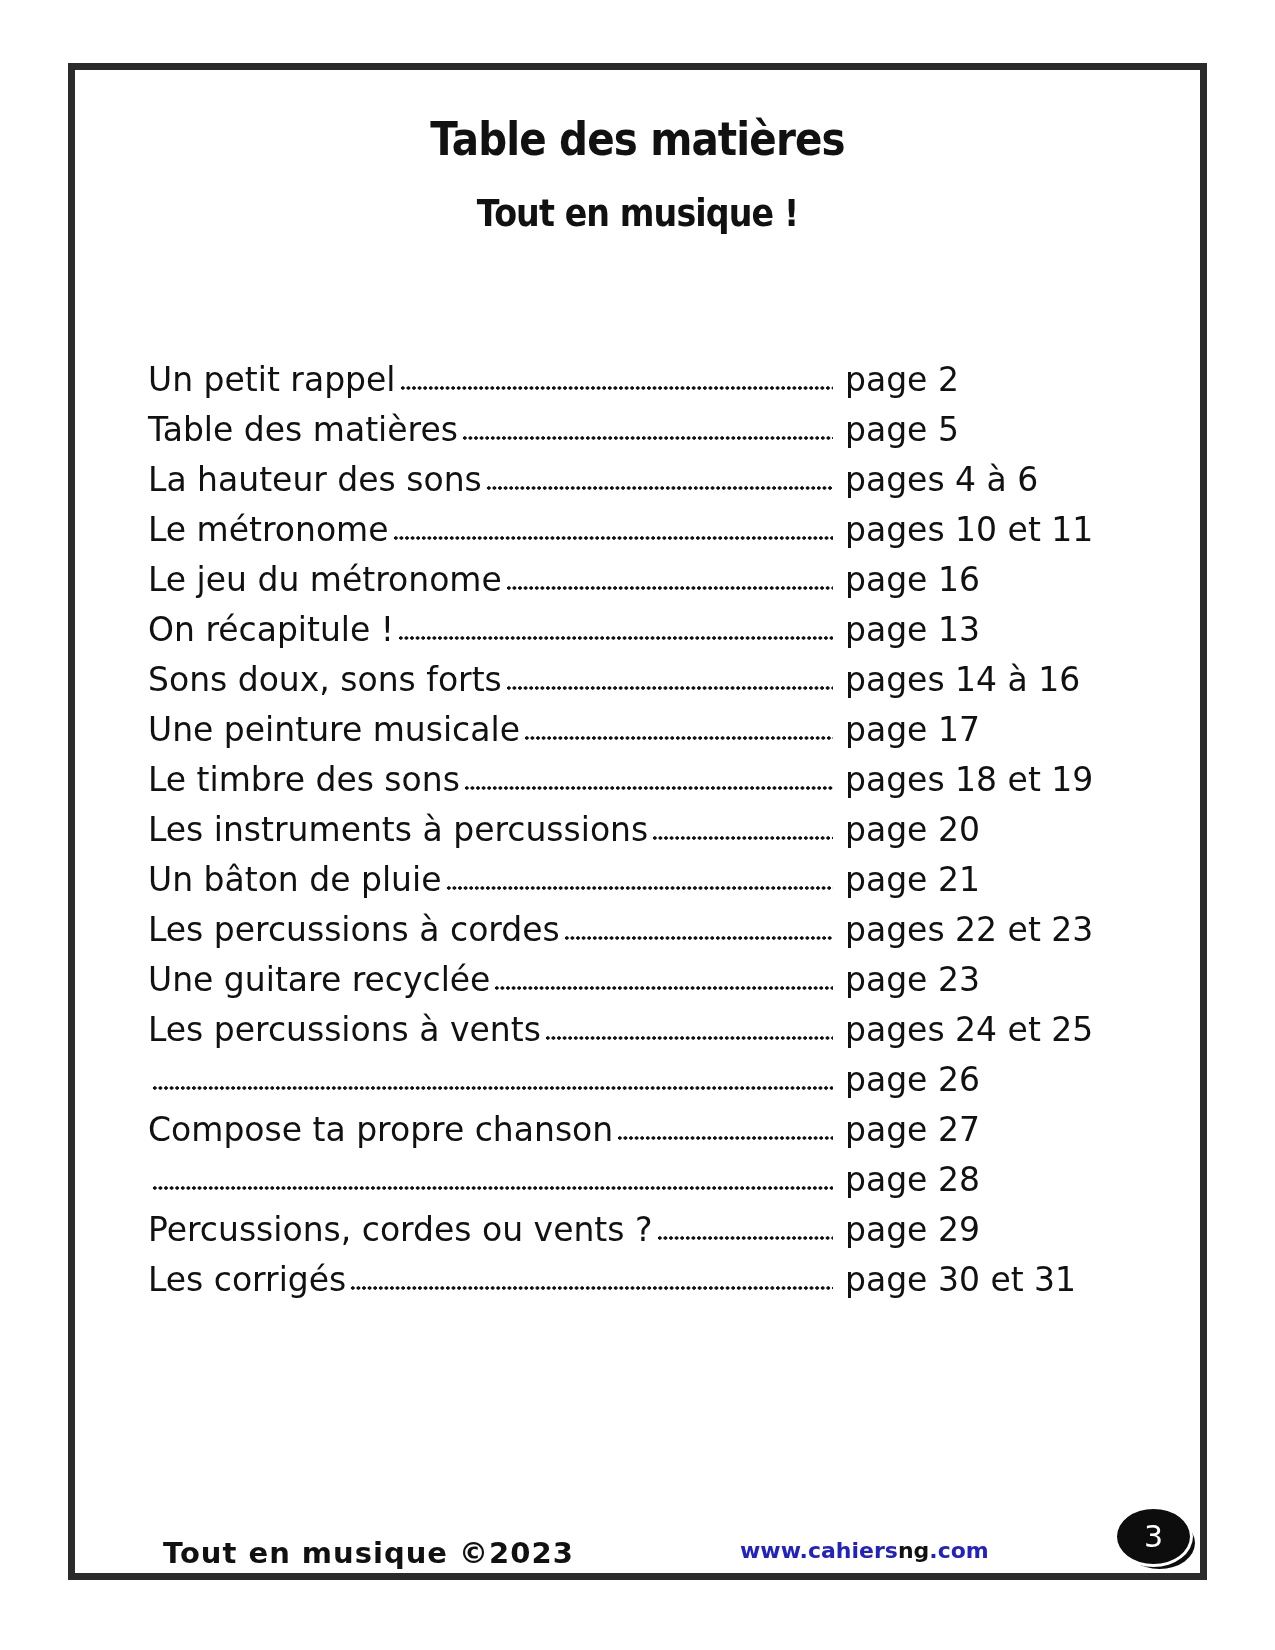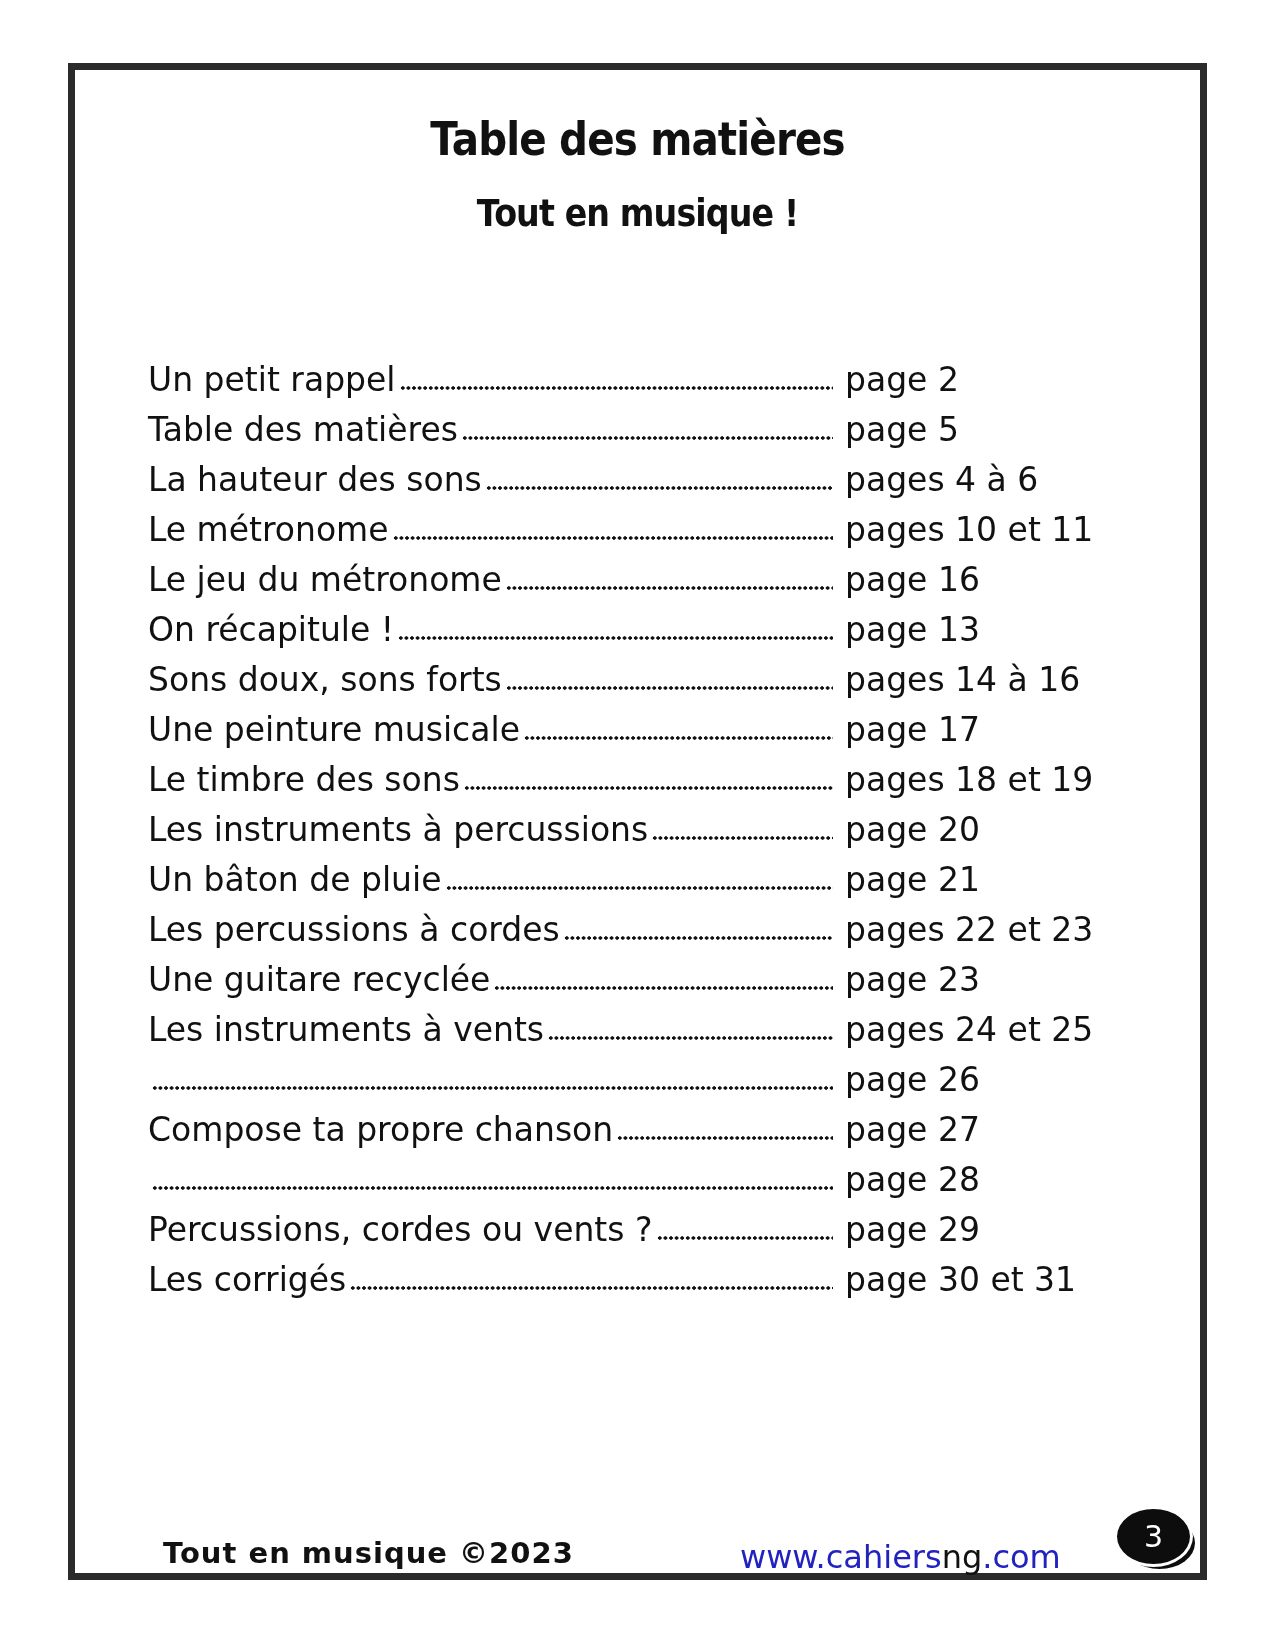--- a/index.html
+++ b/index.html
@@ -93,22 +93,22 @@
     top: 1536px;
     font-size: 29px;
     font-weight: 700;
     letter-spacing: 1px;
   }
 
   .footer-website {
     position: absolute;
     left: 740px;
     top: 1538px;
-    font-size: 32px;
-    font-weight: 400;
+    font-size: 22px;
+    font-weight: 700;
     text-decoration: none;
     color: #111;
   }
   .url-blue { color: #2222c0; }
   .url-black { color: #111111; }
 
   .badge-shadow {
     position: absolute;
     left: 1124px;
     top: 1517px;
@@ -201,21 +201,21 @@
       <span class="toc-label">Les percussions à cordes</span>
       <span class="leader"></span>
       <span class="toc-page">pages 22 et 23</span>
     </div>
     <div class="toc-row">
       <span class="toc-label">Une guitare recyclée</span>
       <span class="leader"></span>
       <span class="toc-page">page 23</span>
     </div>
     <div class="toc-row">
-      <span class="toc-label">Les instruments à vents</span>
+      <span class="toc-label">Les percussions à vents</span>
       <span class="leader"></span>
       <span class="toc-page">pages 24 et 25</span>
     </div>
     <div class="toc-row">
       <span class="leader"></span>
       <span class="toc-page">page 26</span>
     </div>
     <div class="toc-row">
       <span class="toc-label">Compose ta propre chanson</span>
       <span class="leader"></span>

